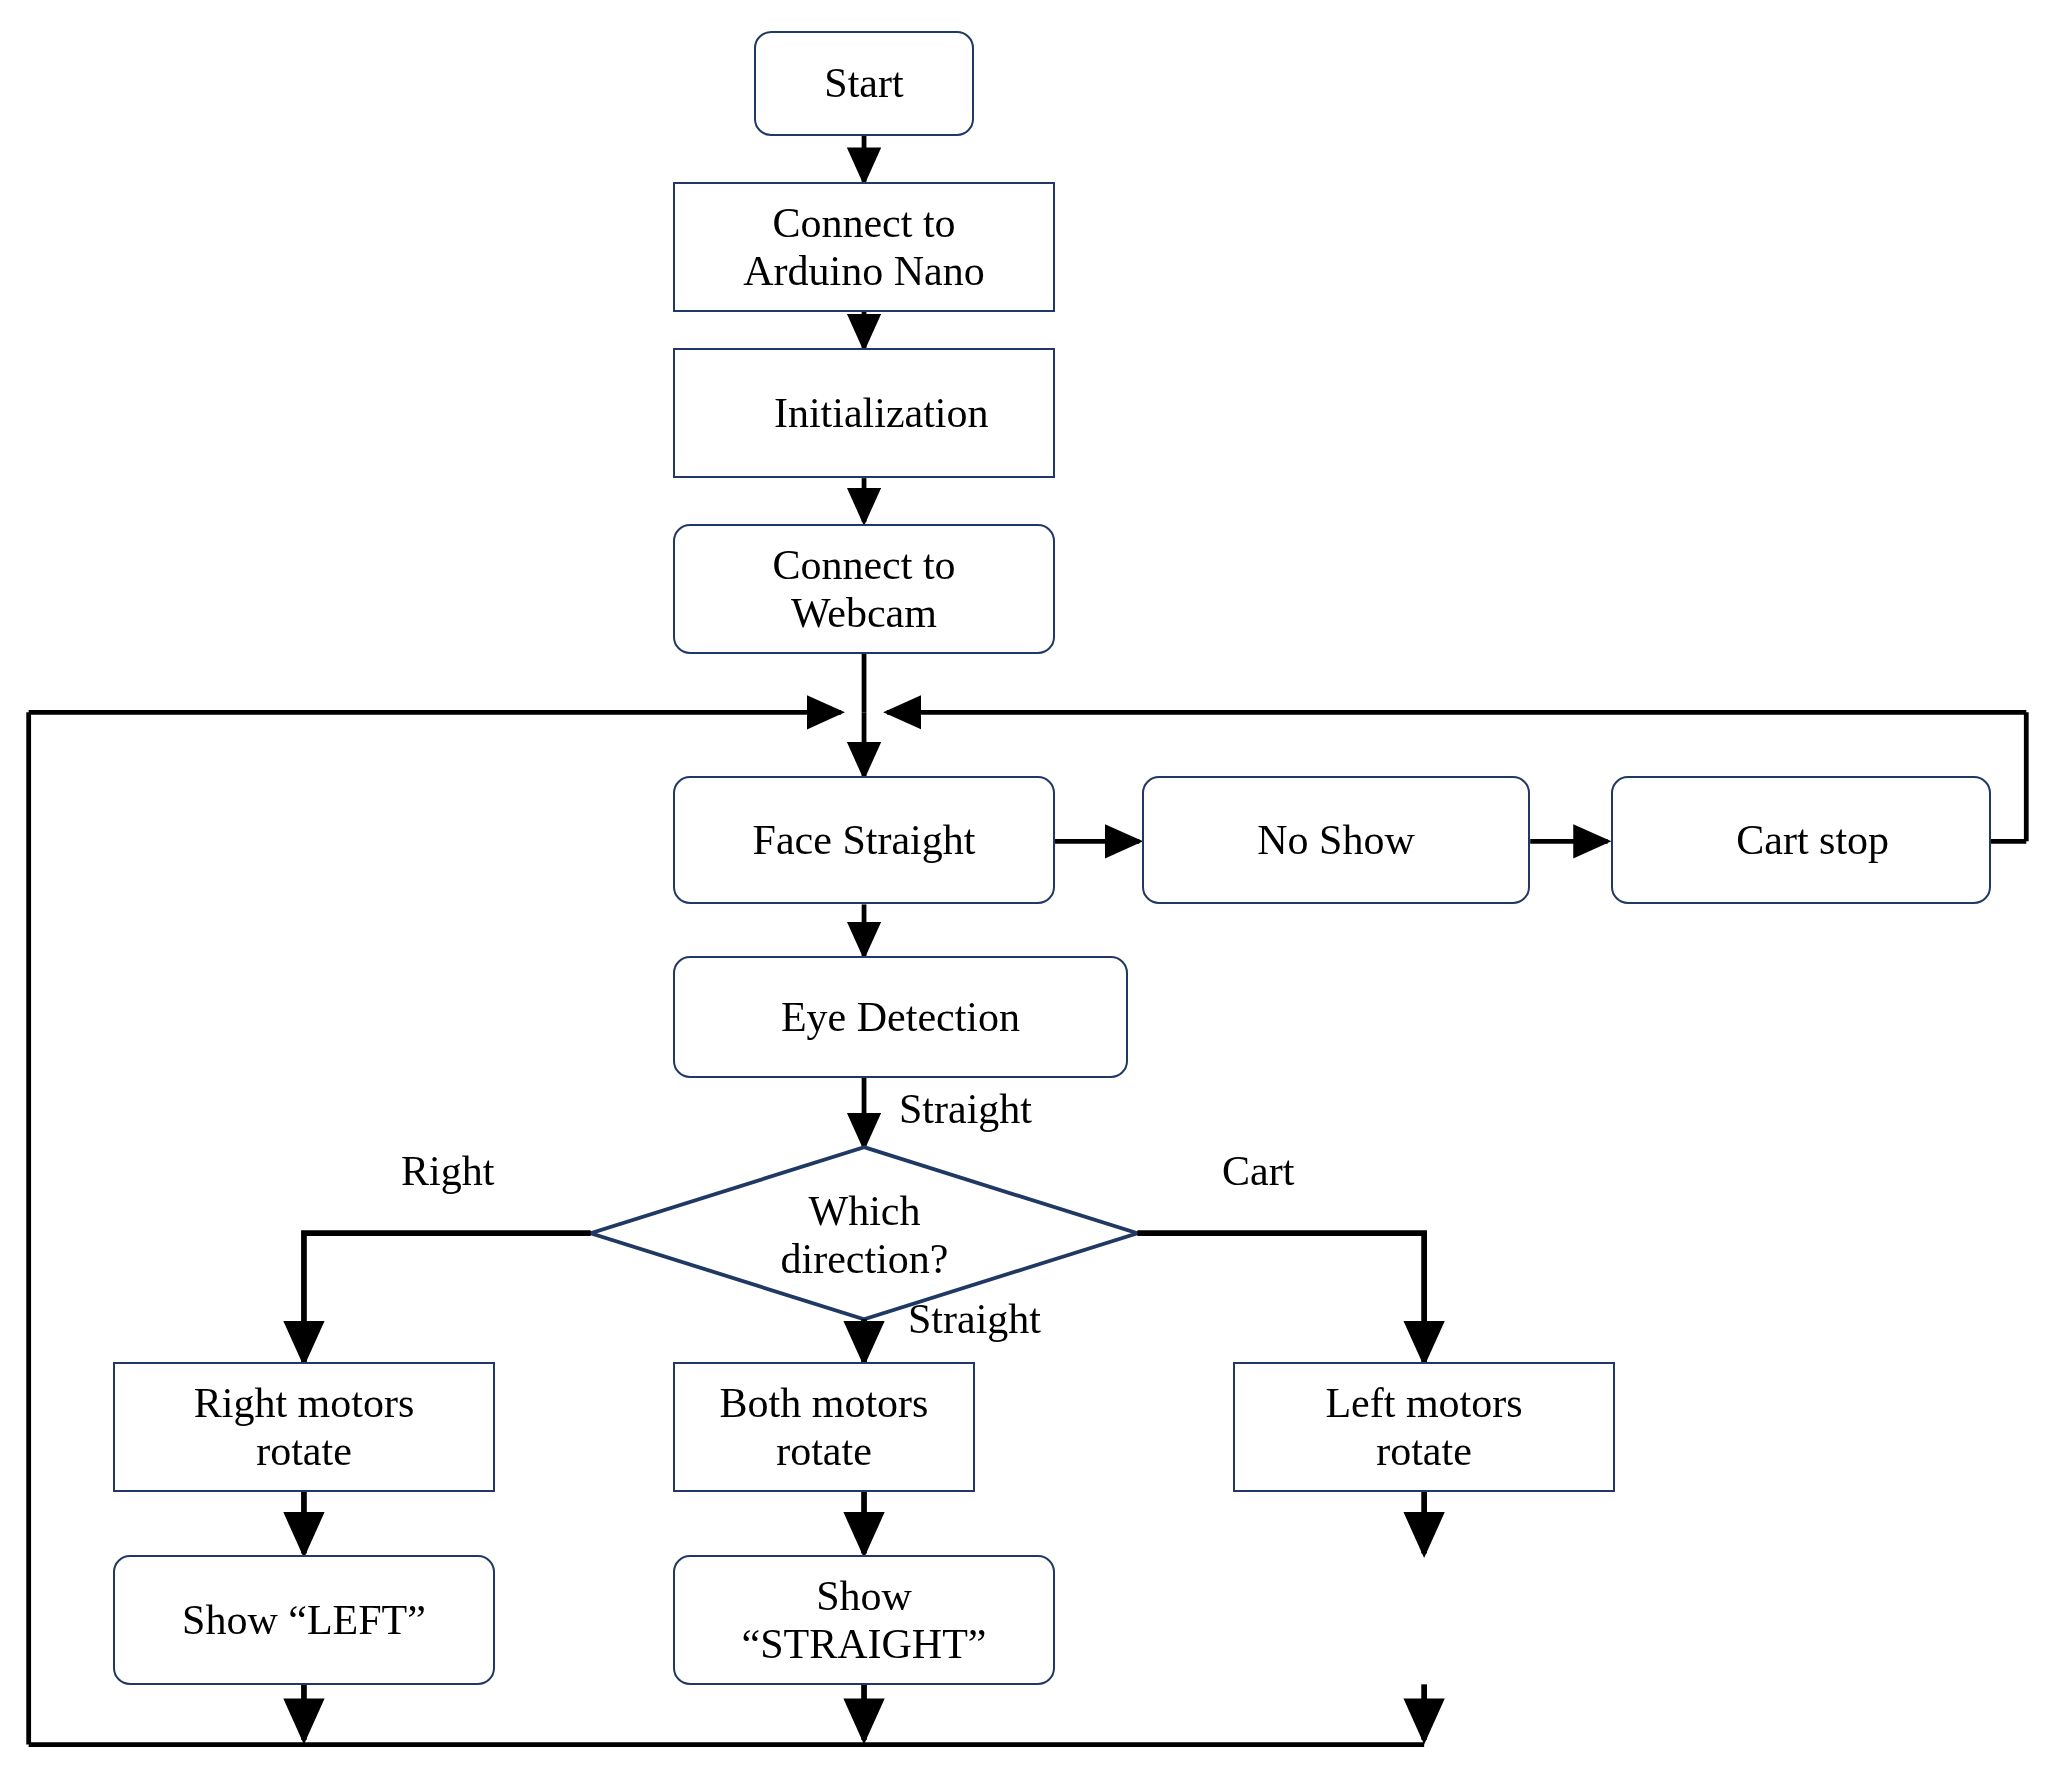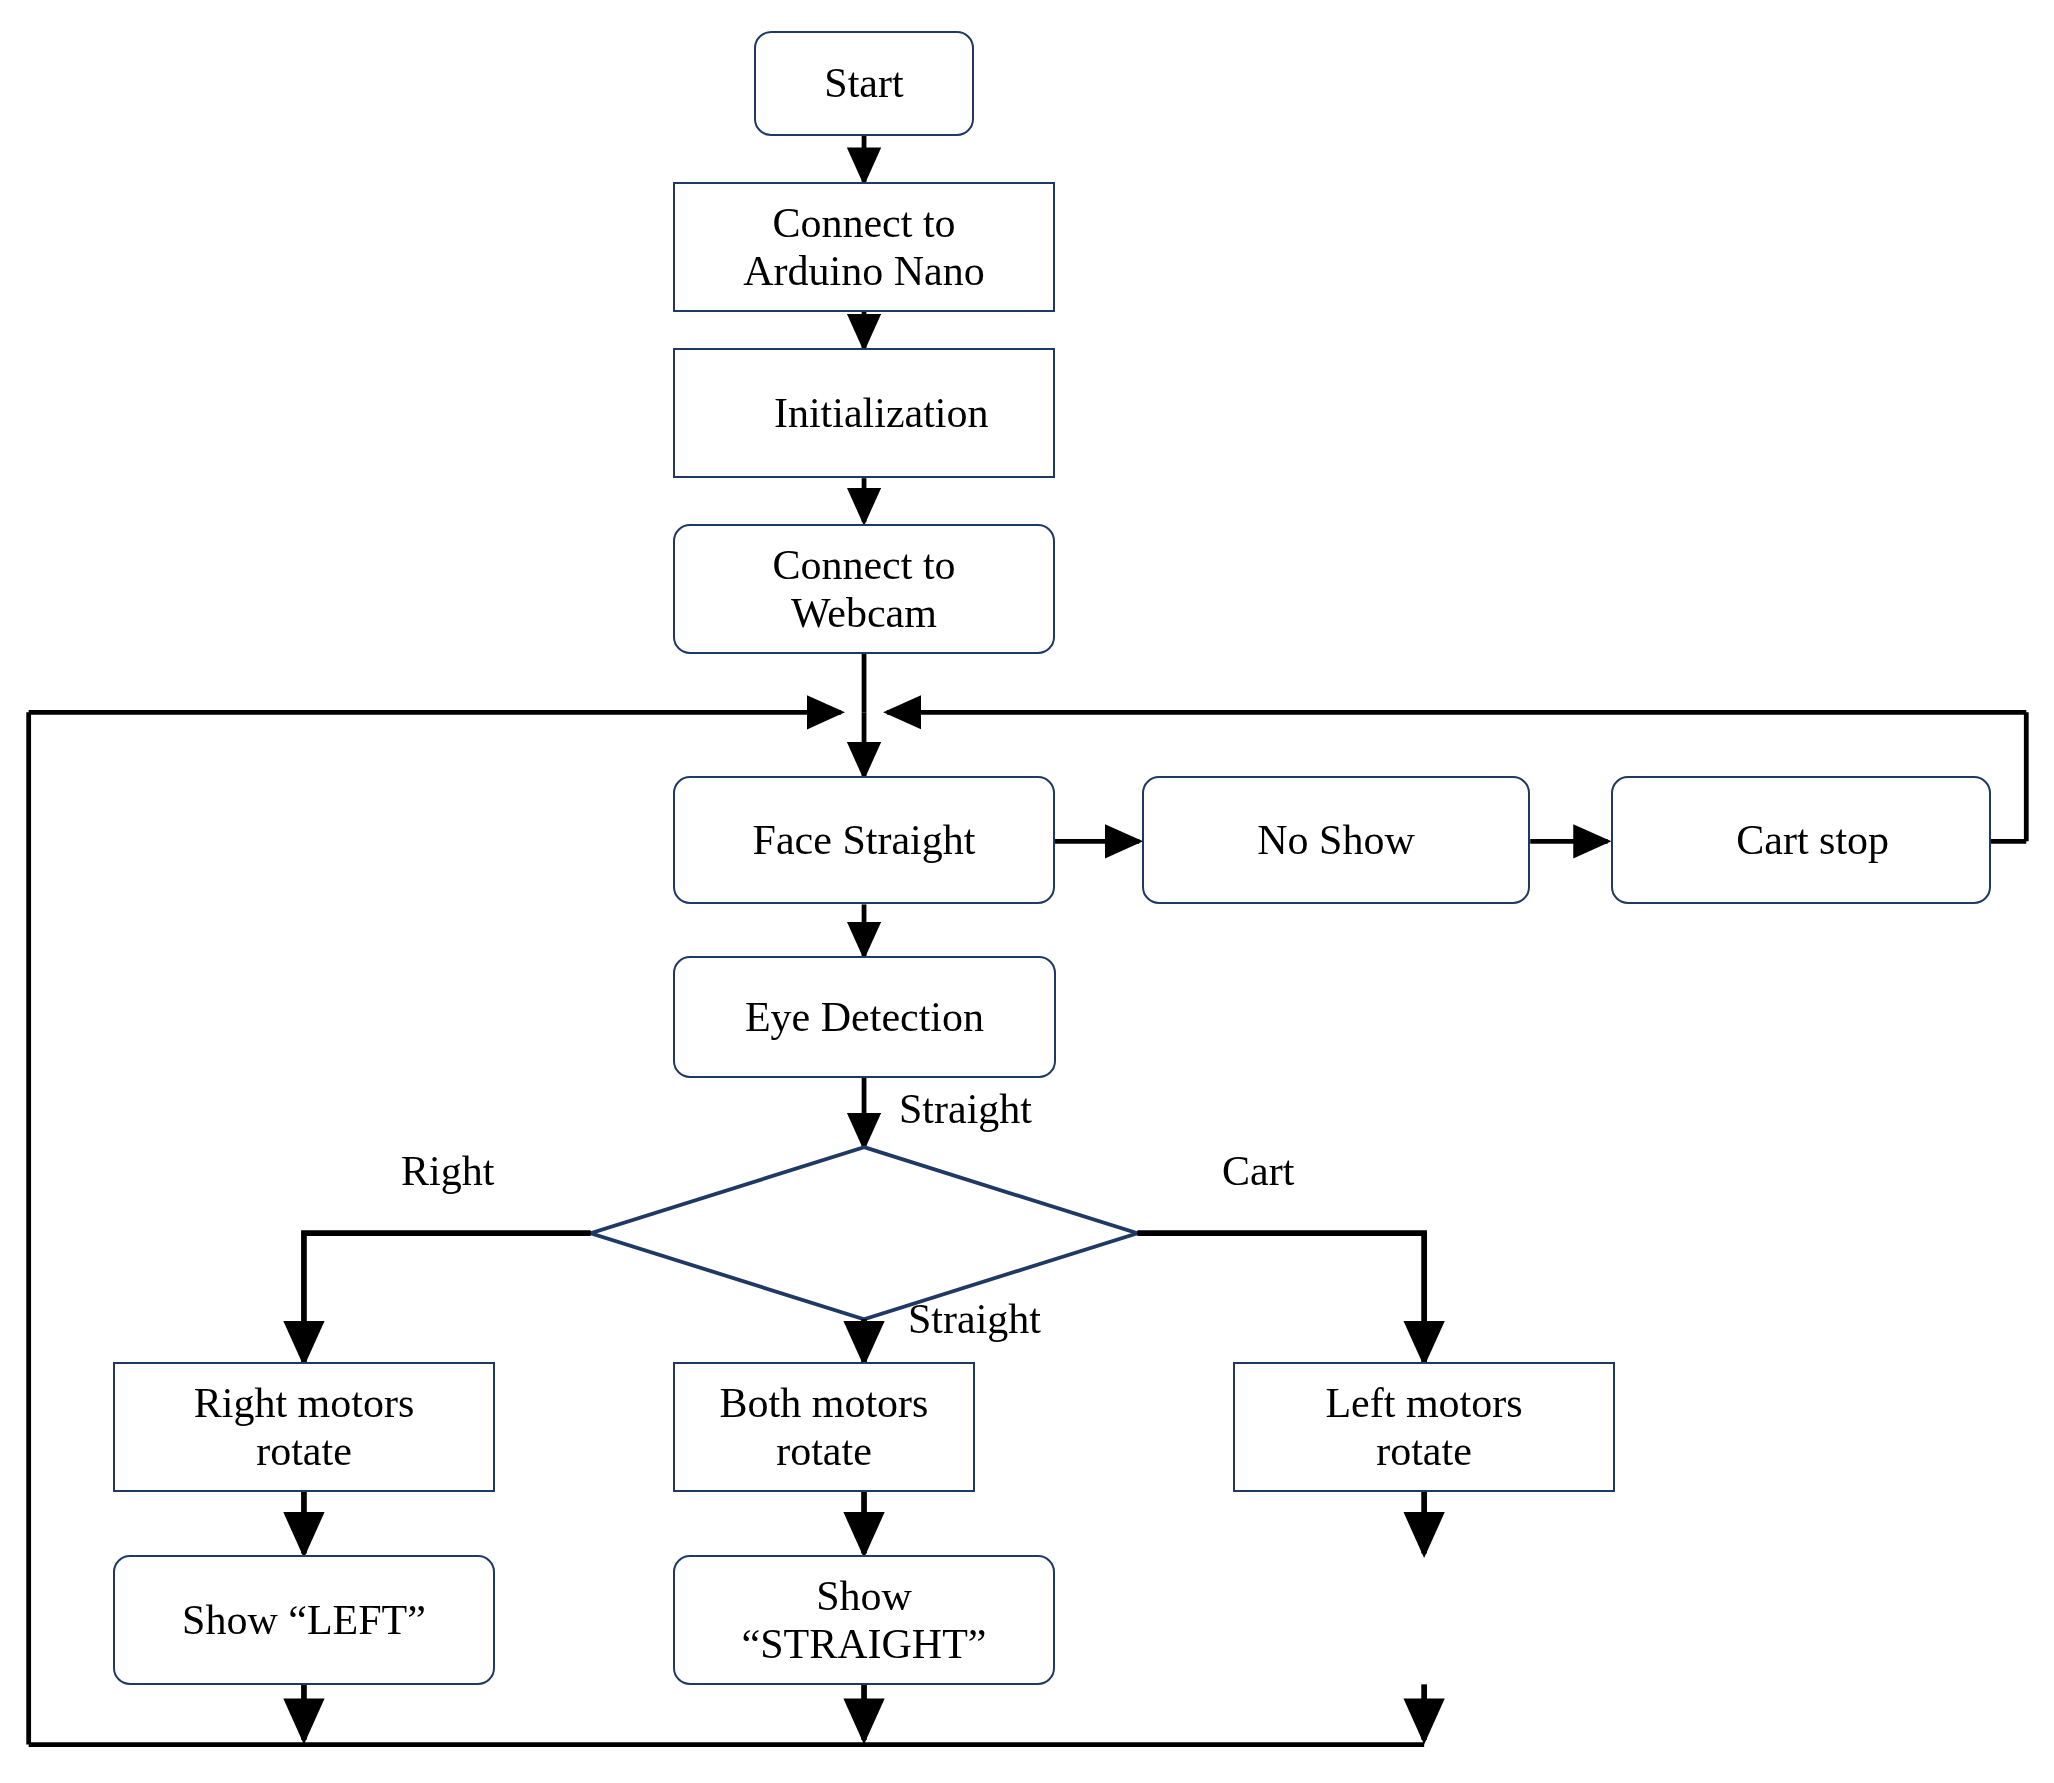--- a/index.html
+++ b/index.html
@@ -149,24 +149,28 @@
   </div>
 
   <div class="node rounded" style="left:1142px; top:776px; width:388px; height:128px;">
     <span>No Show</span>
   </div>
 
   <div class="node rounded" style="left:1611px; top:776px; width:380px; height:128px;padding-left:31px;">
     <span>Cart stop</span>
   </div>
 
-  <div class="node rounded" style="left:673px; top:956px; width:383px; height:122px;">
+  <div class="node rounded" style="left:673px; top:956px; width:455px; height:122px;">
     <span>Eye Detection</span>
   </div>
 
+  <div class="diamond-text" style="left:683px; top:1168px; width:363px; height:134px;">
+    <span>Which
+direction?</span>
+  </div>
 
   <div class="node sharp" style="left:113px; top:1362px; width:382px; height:130px;">
     <span>Right motors
 rotate</span>
   </div>
 
   <div class="node sharp" style="left:673px; top:1362px; width:302px; height:130px;">
     <span>Both motors
 rotate</span>
   </div>

